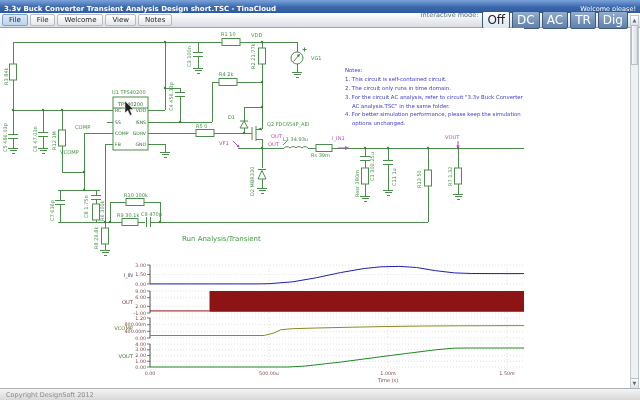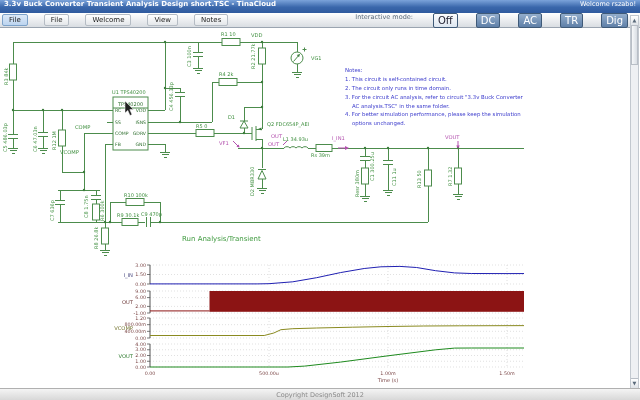--- a/index.html
+++ b/index.html
@@ -1,43 +1,43 @@
 <!DOCTYPE html>
 <html><head>
 <meta charset="utf-8">
 <style>
   html,body{margin:0;padding:0;background:#cfcfcf;}
   #win{position:relative;width:640px;height:400px;background:#fff;font-family:"DejaVu Sans",sans-serif;
        outline:1px solid #777;overflow:hidden;}
   #titlebar{position:absolute;top:0;left:0;right:0;height:13px;
     background:linear-gradient(#7ba3da,#3a67ab 55%,#2f5a9e);color:#fff;font-size:7px;font-weight:bold;
-    display:flex;justify-content:space-between;align-items:flex-start;padding:0 4px;box-sizing:border-box;}
+    display:flex;justify-content:space-between;align-items:flex-end;padding:0 4px;box-sizing:border-box;}
   #welcome{font-weight:normal;font-size:6.5px;}
   #menubar{position:absolute;top:13px;left:0;right:0;height:15px;
     background:linear-gradient(#ffffff,#d9dde2);border-bottom:1px solid #9aa4b0;
     display:flex;align-items:center;padding:0 2px;font-size:7px;color:#222;box-sizing:border-box;}
   .mi{border:1px solid #b5bcc4;background:linear-gradient(#fff,#e4e7ea);border-radius:2px;
-      padding:1px 6px;margin-right:16px;white-space:nowrap;}
+      padding:1px 6px;margin-right:2px;white-space:nowrap;}
   .mi.sel{background:linear-gradient(#dce9f8,#bcd4ef);border-color:#7da2c9;}
   #imode{margin-left:auto;display:flex;align-items:flex-start;gap:2px;color:#5a6a7a;padding-right:10px;}
   #imlabel{font-size:6.5px;margin-right:2px;}
   .mode{border:1px solid #3f5a78;background:linear-gradient(#93adcc,#5f80a8);color:#fff;
-        border-radius:2px;padding:1px 4px;font-size:10px;white-space:nowrap;margin-left:16px;}
+        border-radius:2px;padding:1px 4px;font-size:12px;white-space:nowrap;}
   .mode.on{background:linear-gradient(#fdfdfe,#dde6f0);color:#223;}
   #canvas{position:absolute;top:28px;left:0;width:524px;height:360px;background:#fff;overflow:hidden;}
   #vscroll{position:absolute;top:15px;right:1px;width:9px;height:374px;background:#eef0f3;
            border:1px solid #c2c8cf;box-sizing:border-box;}
   .sarrow{position:absolute;left:0;right:0;height:9px;font-size:5px;color:#5a6a7a;text-align:center;
           line-height:9px;background:linear-gradient(#fff,#dfe3e8);border-bottom:1px solid #b8bec6;}
   .sarrow.down{bottom:0;top:auto;border-top:1px solid #b8bec6;border-bottom:none;}
   #sthumb{position:absolute;top:9px;left:0;right:0;height:40px;
           background:linear-gradient(90deg,#f6f8fa,#d9dee4);border:1px solid #b8bec6;box-sizing:border-box;}
   #statusbar{position:absolute;left:0;right:0;bottom:0;height:12px;
     background:linear-gradient(#f4f4f4,#d8d8d8);border-top:1px solid #b0b0b0;
-    font-size:6.5px;color:#8a8a8a;text-align:center;line-height:12px;padding:0 6px;box-sizing:border-box;}
+    font-size:6.5px;color:#8a8a8a;text-align:left;line-height:12px;padding:0 6px;box-sizing:border-box;}
   #linktip{position:absolute;left:0;bottom:2px;width:256px;height:13px;background:#fff;
     border:1px solid #9aa0a8;font-size:7px;color:#222;line-height:12px;padding:0 3px;box-sizing:border-box;
     white-space:nowrap;overflow:hidden;}
   
   .w{stroke:#4c8c4c;stroke-width:1;fill:none;}
   .mg{stroke:#b351ae;stroke-width:1;fill:none;}
   .comp{fill:#fff;stroke:#4c8c4c;stroke-width:1;}
   .dio{fill:#fff;stroke:#4c8c4c;stroke-width:1;}
   .jd{fill:#3c7c3c;}
   text{font-family:"DejaVu Sans",sans-serif;}
@@ -49,21 +49,21 @@
   .note{fill:#3c3ccc;font-size:5.4px;}
   .runlab{fill:#3f9a3f;font-size:7px;}
 </style>
 </head>
 <body>
 
 <div id="win">
 
   <div id="titlebar">
     <span>3.3v Buck Converter Transient Analysis Design short.TSC - TinaCloud</span>
-    <span id="welcome">Welcome rszabo!</span>
+    <span id="welcome">Welcome please!</span>
   </div>
 
   <div id="menubar">
     <span class="mi sel">File</span>
     <span class="mi">File</span>
     <span class="mi">Welcome</span>
     <span class="mi">View</span>
     <span class="mi">Notes</span>
     <div id="imode">
       <span id="imlabel">Interactive mode:</span>

